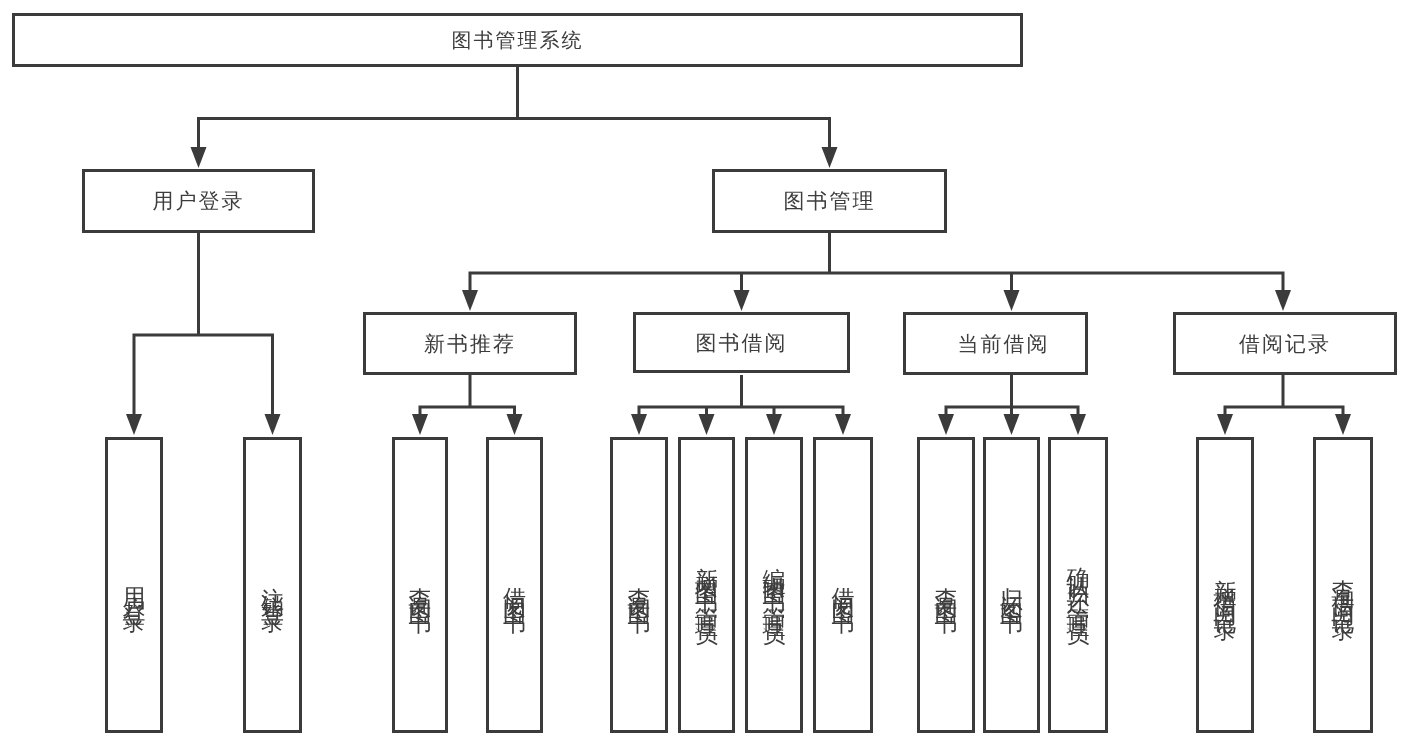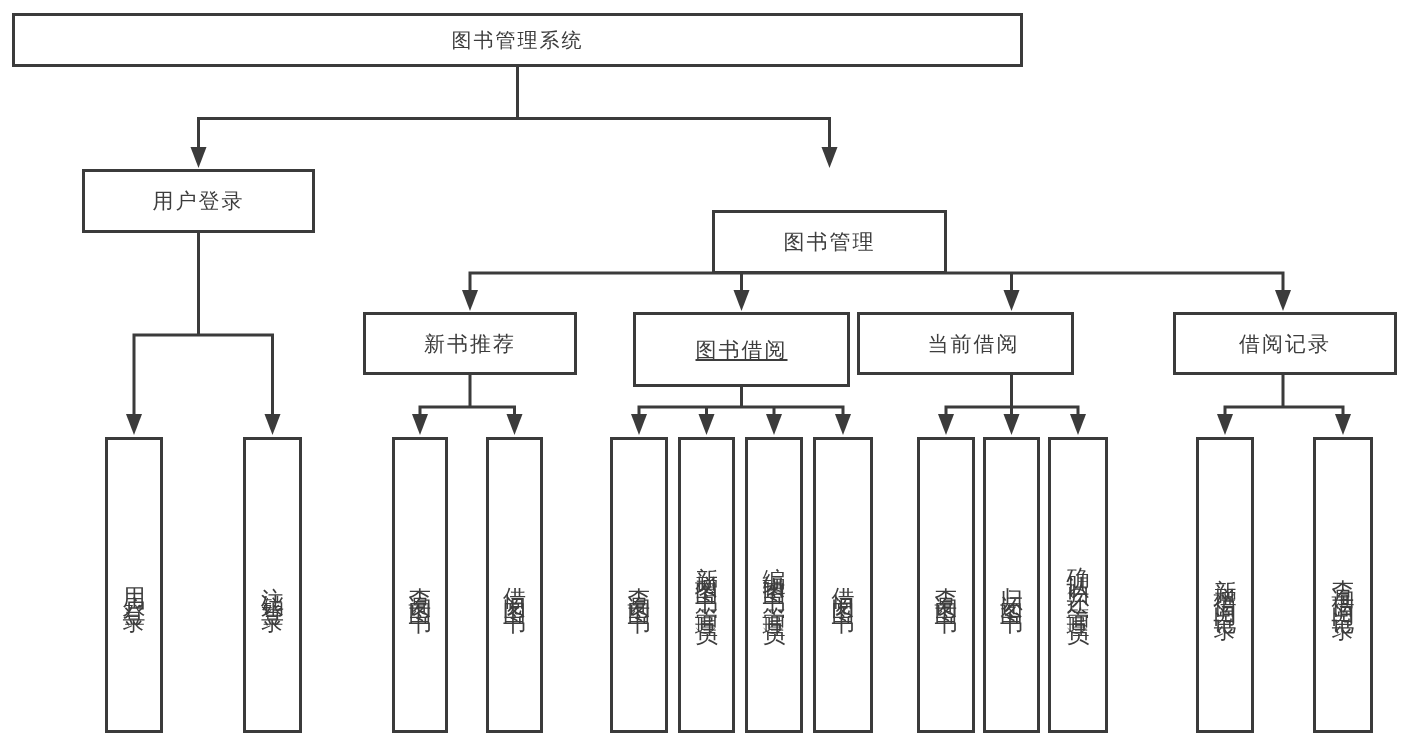--- a/index.html
+++ b/index.html
@@ -105,31 +105,31 @@
     </g>
   </svg>
 
   <div class="node hnode root" style="left:12px;top:13px;width:1011px;height:54px;">
     <span>图书管理系统</span>
   </div>
 
   <div class="node hnode" style="left:82px;top:169px;width:233px;height:64px;">
     <span>用户登录</span>
   </div>
-  <div class="node hnode" style="left:712px;top:169px;width:235px;height:64px;margin-top:41px;">
+  <div class="node hnode" style="left:712px;top:169px;width:235px;height:64px;">
     <span>图书管理</span>
   </div>
 
   <div class="node hnode" style="left:363px;top:312px;width:214px;height:63px;justify-content:center;">
     <span>新书推荐</span>
   </div>
-  <div class="node hnode" style="left:633px;top:312px;width:217px;height:75px;text-decoration:underline;">
+  <div class="node hnode" style="left:633px;top:312px;width:217px;height:61px;">
     <span>图书借阅</span>
   </div>
-  <div class="node hnode" style="left:857px;top:312px;width:217px;height:63px;padding-left:16px;">
+  <div class="node hnode" style="left:903px;top:312px;width:185px;height:63px;padding-left:16px;">
     <span>当前借阅</span>
   </div>
   <div class="node hnode" style="left:1173px;top:312px;width:224px;height:63px;">
     <span>借阅记录</span>
   </div>
 
   <div class="node vnode" style="left:105px;top:437px;width:58px;height:296px;">
     <span>用户登录</span>
   </div>
   <div class="node vnode" style="left:243px;top:437px;width:59px;height:296px;">

